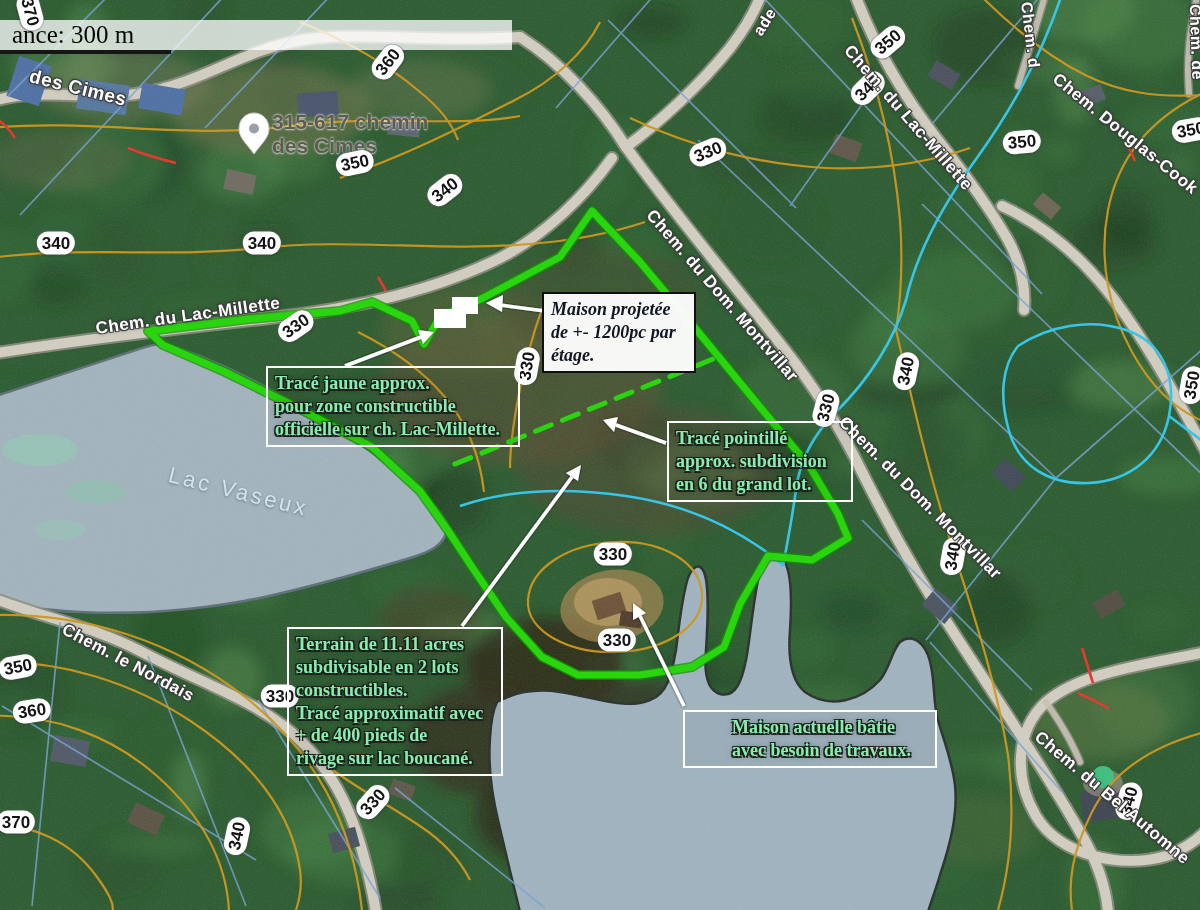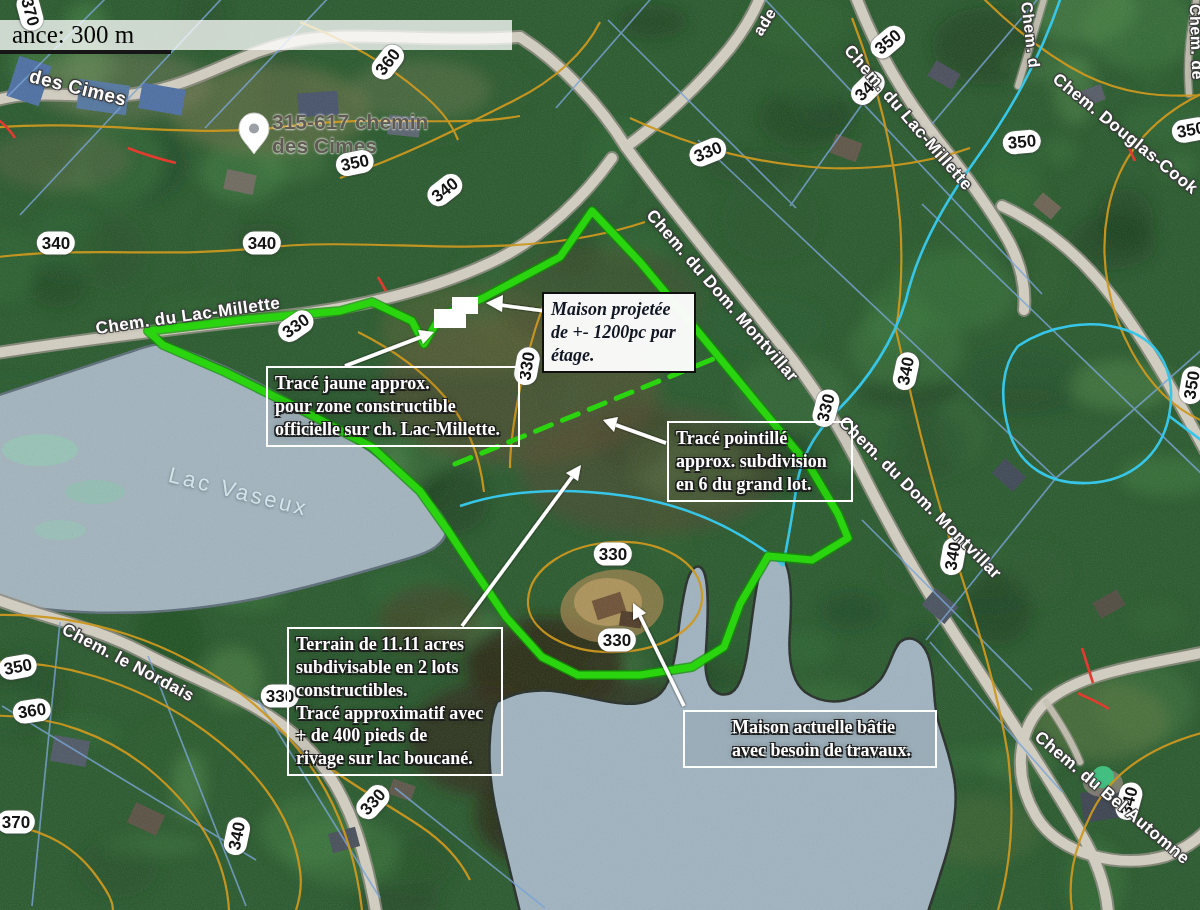--- a/index.html
+++ b/index.html
@@ -12,21 +12,21 @@
          box-shadow:0 0 0 1px rgba(110,110,110,.35),0 1px 2px rgba(0,0,0,.35);}
   .roadlabel{position:absolute;color:#fff;font:700 17px "Liberation Sans",sans-serif;
          letter-spacing:.5px;white-space:nowrap;
          text-shadow:1px 1px 0 #3d3d3d,-1px 1px 0 #3d3d3d,1px -1px 0 #3d3d3d,-1px -1px 0 #3d3d3d,0 0 4px rgba(0,0,0,.55);}
   .lakelabel{position:absolute;color:#d7e7ec;font:400 22px "Liberation Sans",sans-serif;
          letter-spacing:3px;white-space:nowrap;opacity:.95;
          text-shadow:0 1px 3px rgba(40,60,70,.5);}
   .annot{position:absolute;font:700 18px "Liberation Serif",serif;line-height:1.27;
          padding:4px 7px;white-space:pre;}
   .annot.solid{background:rgba(253,253,253,.97);border:2px solid #101010;color:#101622;font-style:italic;}
-  .annot.outline{border:2px solid #fff;color:#ffffff;background:rgba(15,15,15,.04);
+  .annot.outline{border:2px solid #fff;color:#86efac;background:rgba(15,15,15,.04);
          text-shadow:-1.5px -1.5px 0 #1e1e1e,1.5px -1.5px 0 #1e1e1e,-1.5px 1.5px 0 #1e1e1e,1.5px 1.5px 0 #1e1e1e,0 0 6px rgba(0,0,0,.45);}
   .scalebar{position:absolute;left:0;top:20px;width:512px;height:30px;
          background:rgba(255,255,255,.76);}
   .scalebar span{position:absolute;left:12px;top:1px;font:400 25px "Liberation Serif",serif;color:#060606;}
   .scaleline{position:absolute;left:0;top:50px;width:171px;height:4px;background:#161616;}
   .pin{position:absolute;left:237px;top:111px;width:34px;height:44px;}
   .pinlabel{position:absolute;left:272px;top:110px;font:600 21px "Liberation Sans",sans-serif;
          color:#5f5a52;line-height:1.15;white-space:pre;
          text-shadow:0 1px 2px rgba(255,255,255,.75),0 -1px 2px rgba(255,255,255,.6);}
 </style>

